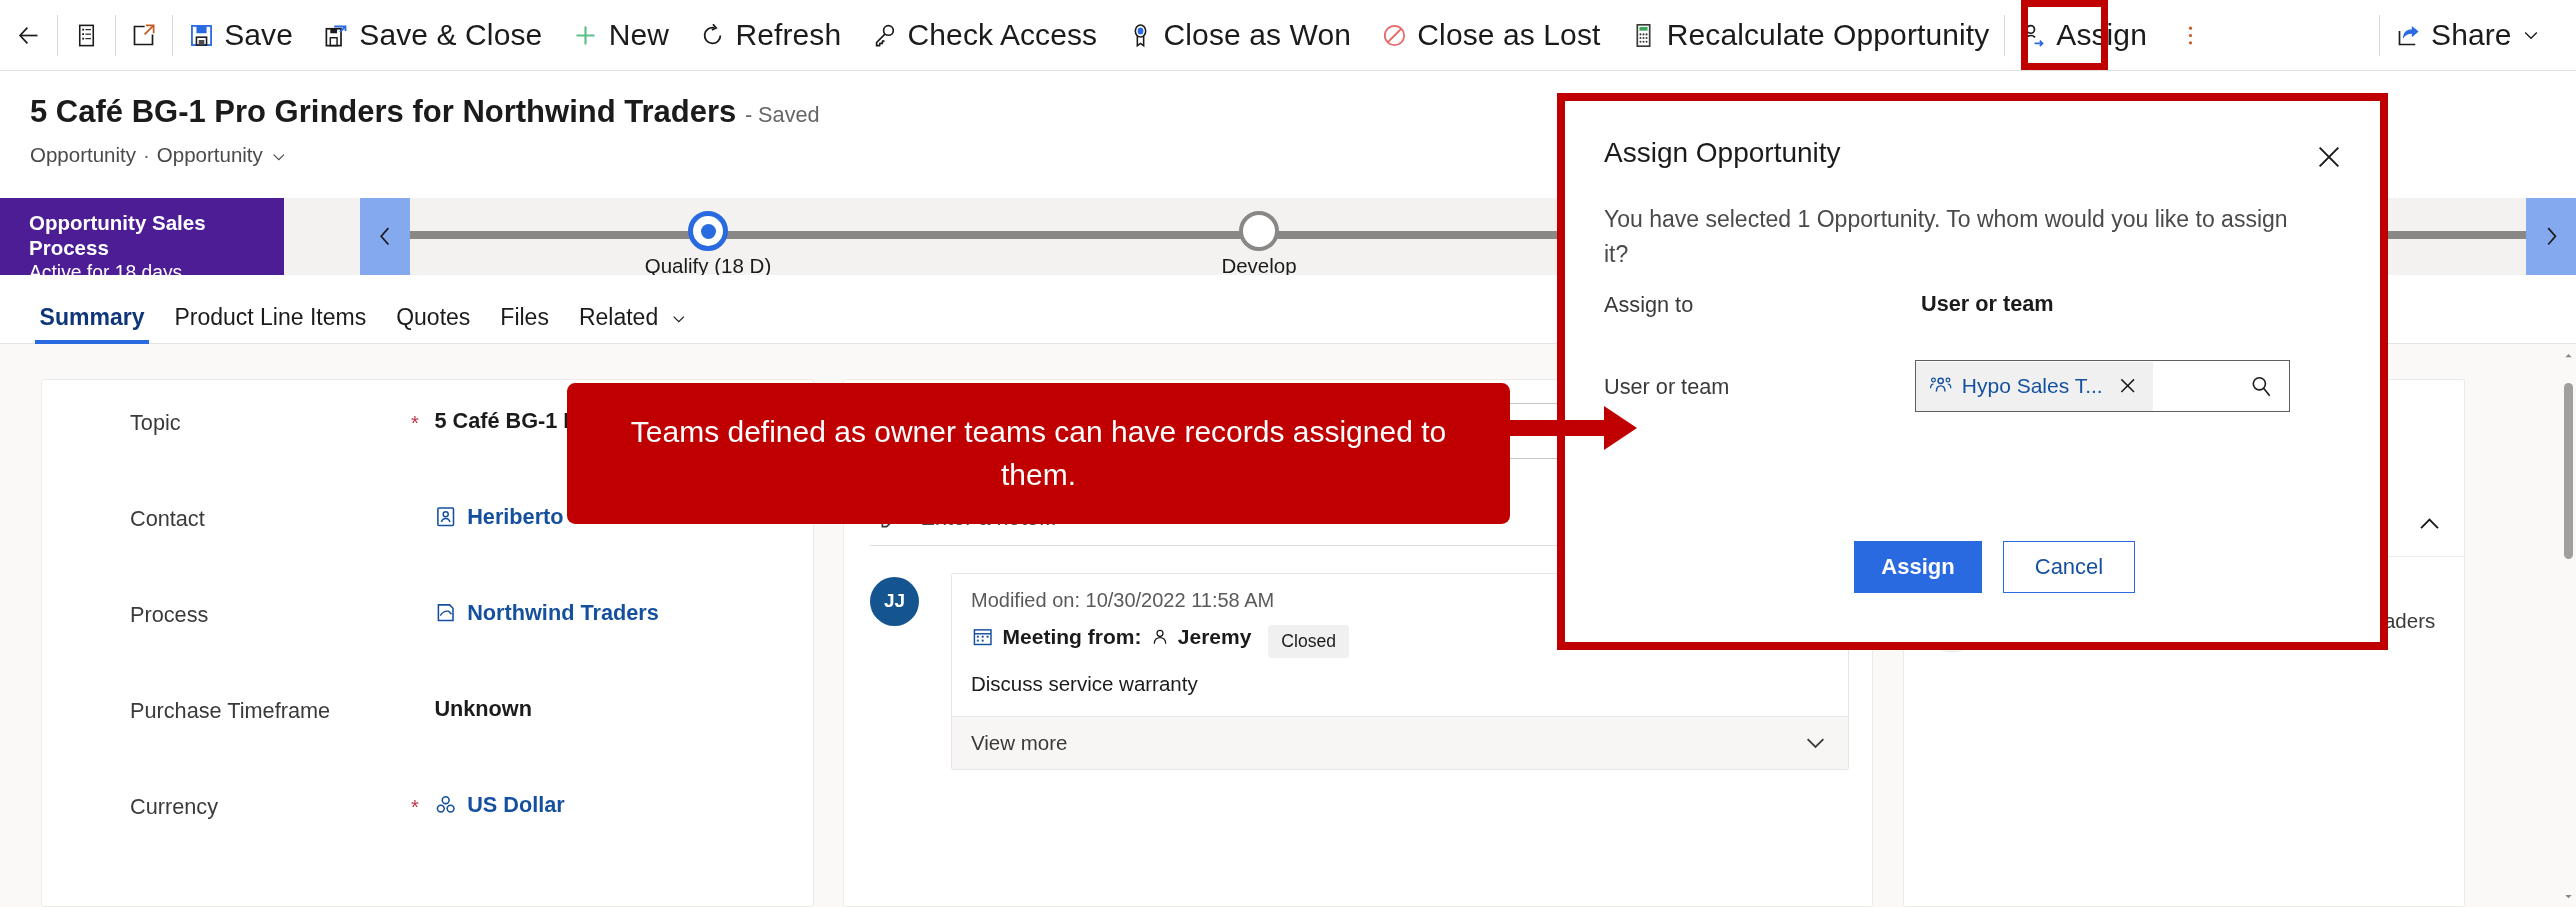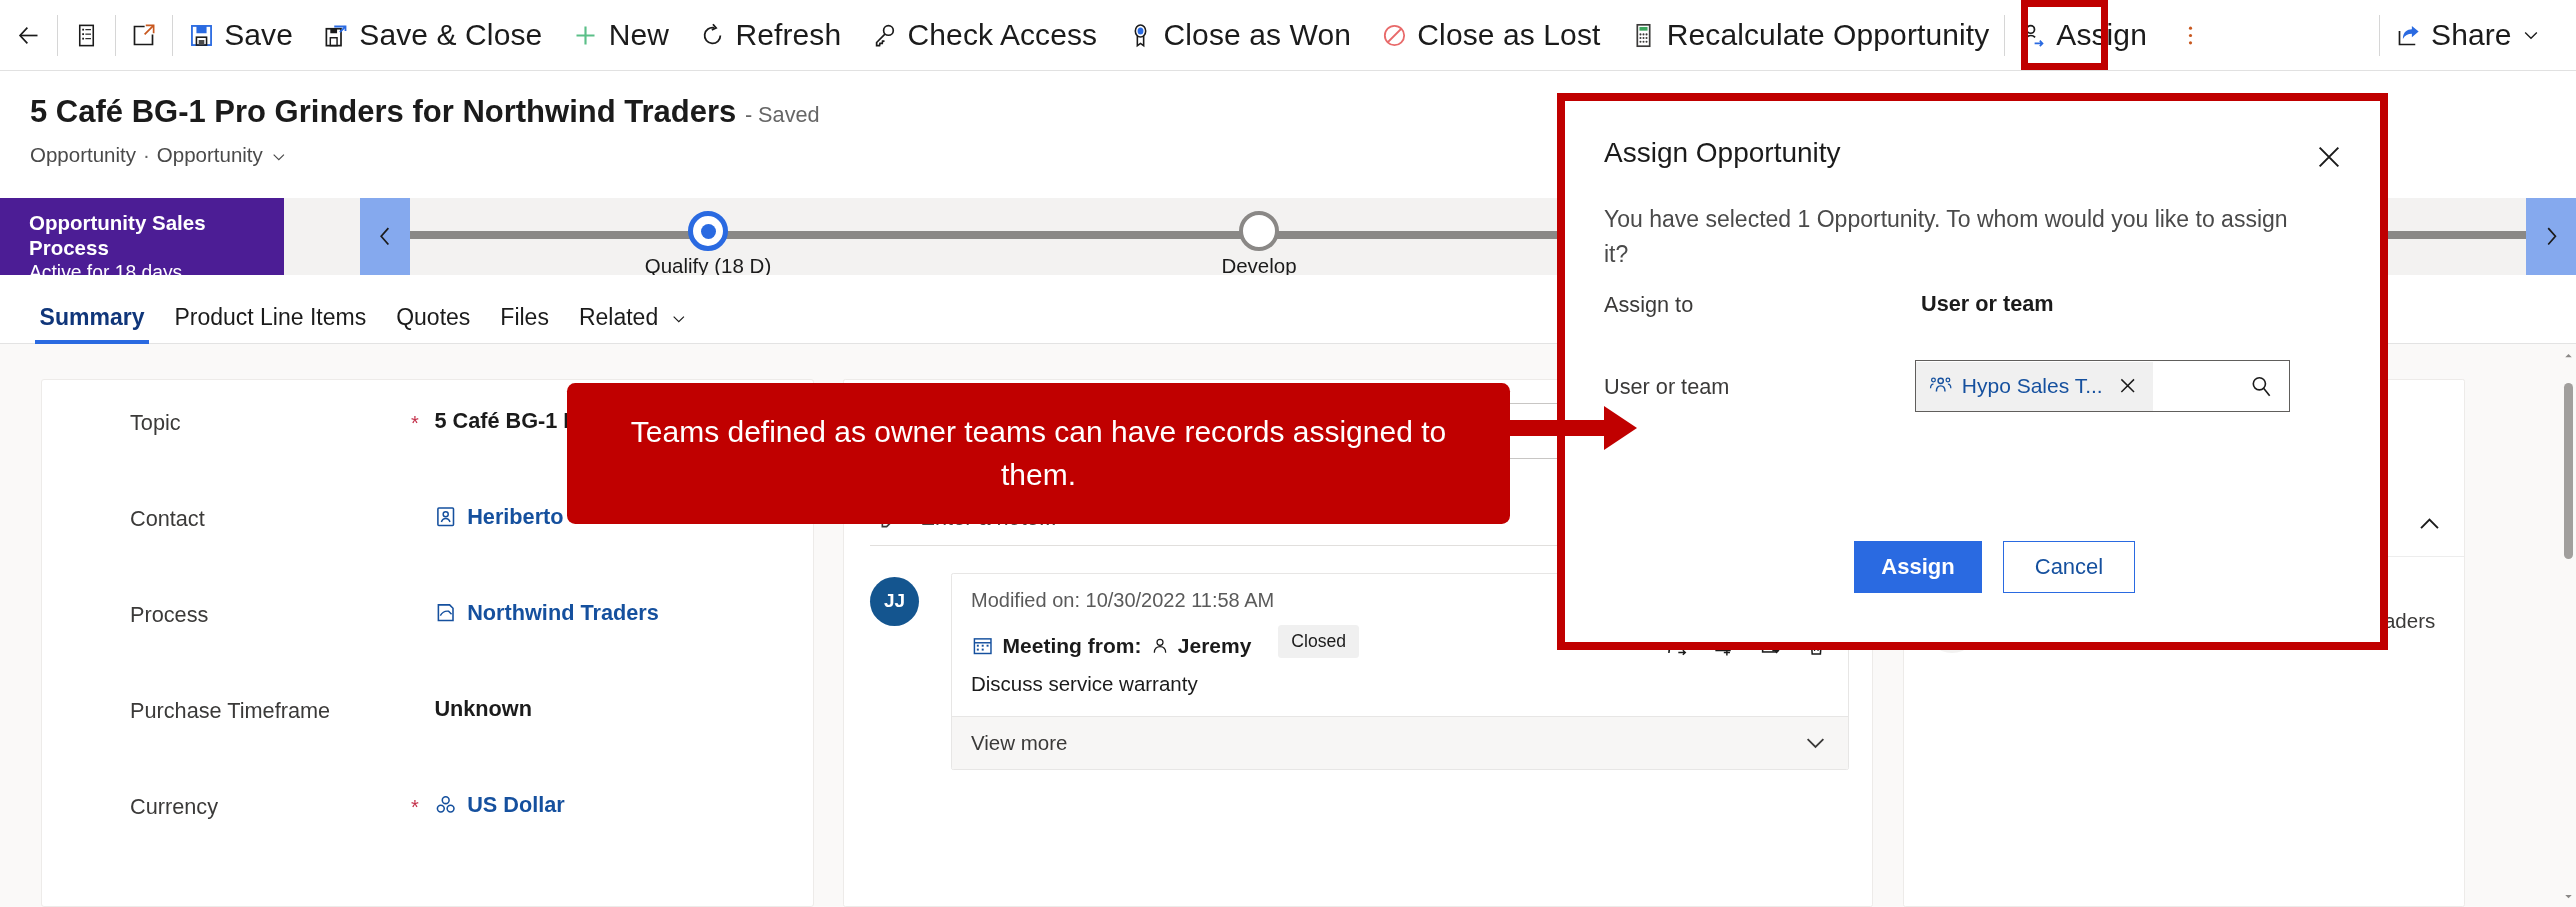--- a/index.html
+++ b/index.html
@@ -135,21 +135,21 @@
   .tl-avatar {
     position:absolute; left:0; top:3.5px; width:49px; height:49px; border-radius:50%;
     background:#14558f; color:#fff; font-size:19px; font-weight:600;
     display:flex; align-items:center; justify-content:center;
   }
   .tl-card {
     margin-left:81px; border:0.6px solid #e7e6e5; border-radius:2.3px; background:#fff;
   }
   .tl-card-inner { padding:15px 19px 20px 19px; }
   .tl-modified { font-size:20px; color:#5a5a5a; margin-bottom:13px; }
-  .tl-line2 { display:flex; align-items:flex-end; gap:12px; margin-bottom:14px; }
+  .tl-line2 { display:flex; align-items:flex-start; gap:2px; margin-bottom:14px; }
   .tl-subject { font-size:21px; font-weight:700; color:#1b1b1b; display:flex; align-items:center; gap:8.2px; }
   .tl-badge {
     background:#f0f0f0; color:#1b1b1b; font-size:17.6px; border-radius:3.5px;
     padding:5.9px 13px; margin-left:15px;
   }
   .tl-actions { margin-left:auto; display:flex; gap:22px; align-items:center; }
   .tl-desc { font-size:20.5px; color:#1b1b1b; }
   .tl-viewmore {
     border-top:0.6px solid #e7e6e5; background:#f7f6f5; height:53px;
     display:flex; align-items:center; justify-content:space-between;

